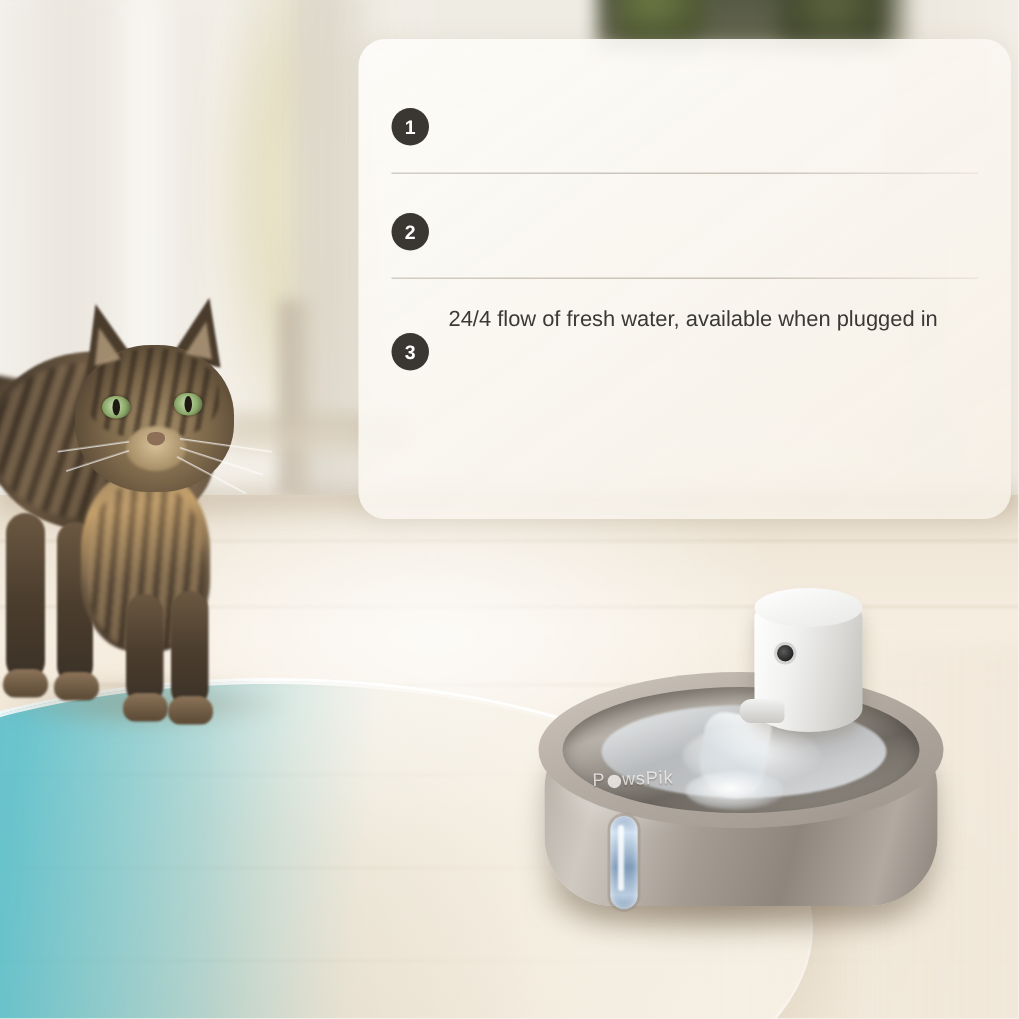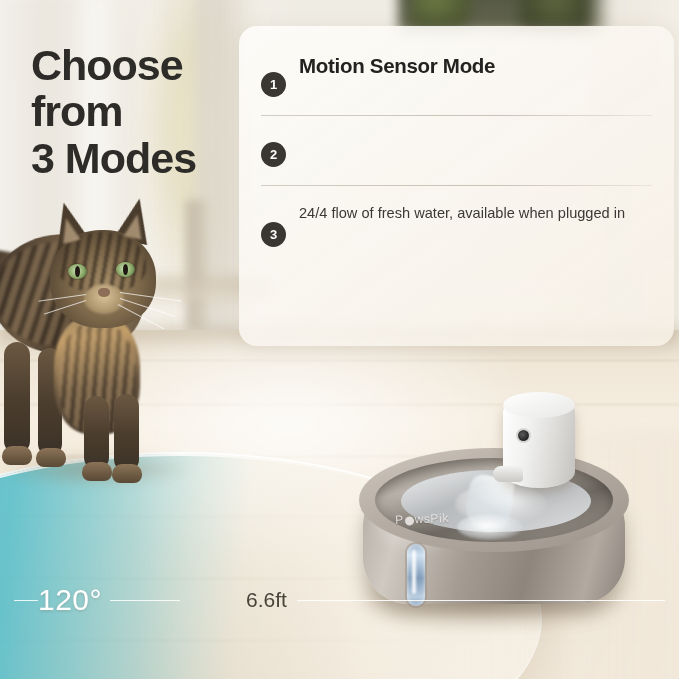--- a/index.html
+++ b/index.html
@@ -669,41 +669,27 @@
     <div class="spout"></div>
     <div class="brand">
       <span>P</span>
       <span class="paw-glyph"></span>
       <span>wsPik</span>
     </div>
     <div class="level-window"></div>
     <div class="level-window-gloss"></div>
   </div>
 
-  <div class="annot">
-    <div class="lead-line" style="width:24px;margin-left:14px"></div>
-    <span class="deg-label">120°</span>
-    <div class="lead-line" style="flex:0 0 70px;margin:0 8px"></div>
-    <div style="flex:0 0 58px"></div>
-    <span class="ft-label">6.6ft</span>
-    <div class="lead-line dark" style="flex:1 1 auto;margin-left:10px;margin-right:14px;background:rgba(255,255,255,.9)"></div>
-  </div>
-
-  <div class="headline">
-    <span class="hl-line">Choose</span>
-    <span class="hl-line">from</span>
-    <span class="hl-line">3 Modes</span>
-  </div>
+
 
   <div class="card">
 
     <div class="mode mode-1">
       <div class="mode-badge">1</div>
       <div class="mode-text">
-        <p class="mode-title">Motion Sensor Mode</p>
       </div>
     </div>
 
     <div class="divider"></div>
 
     <div class="mode mode-2">
       <div class="mode-badge">2</div>
     </div>
 
     <div class="divider"></div>

